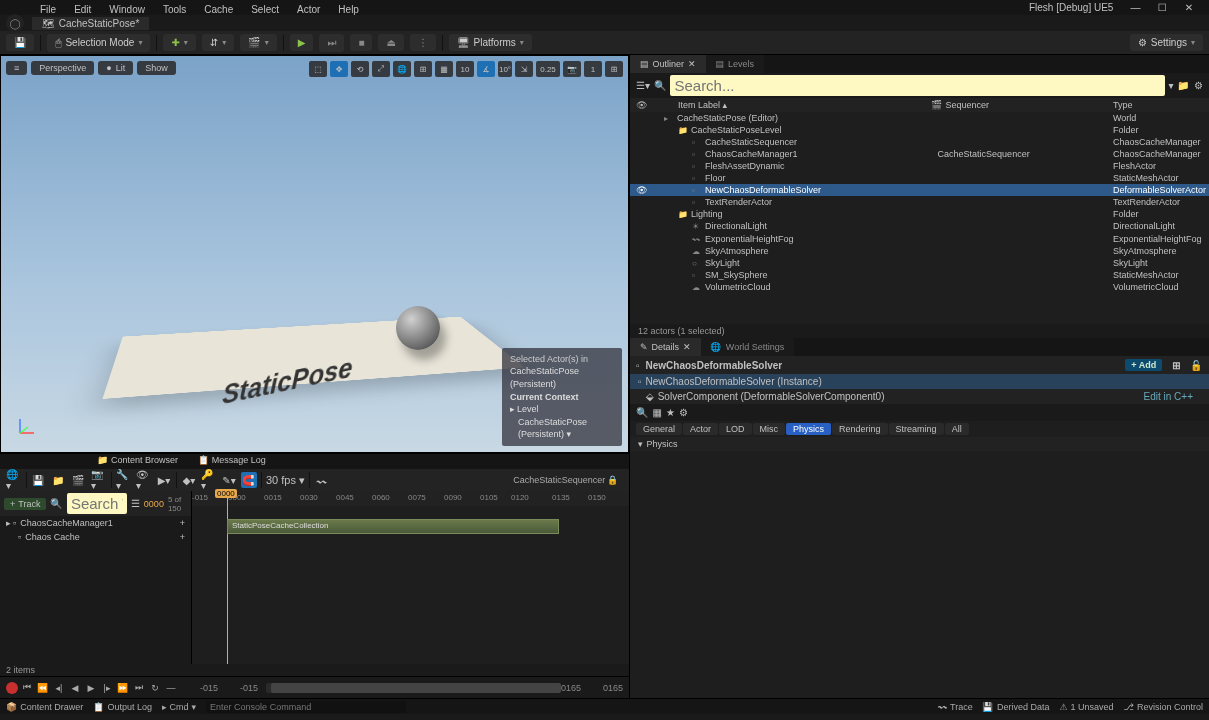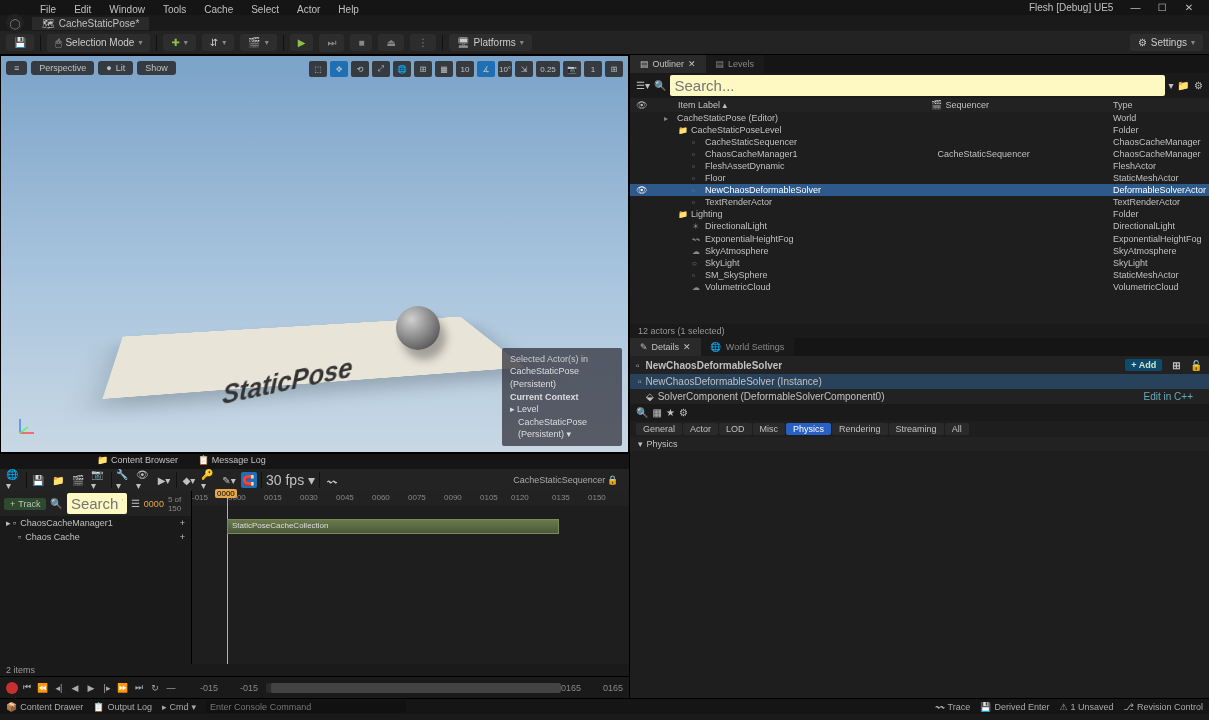--- a/index.html
+++ b/index.html
@@ -397,21 +397,21 @@
       <div class="vdiv"></div>
       <span class="seq-icon">🔧▾</span>
       <span class="seq-icon">👁▾</span>
       <span class="seq-icon">▶▾</span>
       <div class="vdiv"></div>
       <span class="seq-icon">◆▾</span>
       <span class="seq-icon">🔑▾</span>
       <span class="seq-icon">✎▾</span>
       <span class="seq-icon blue-bg">🧲</span>
       <div class="vdiv"></div>
-      <span style="font-size:14px"><span>30 fps</span> ▾</span>
+      <span style="font-size:11px"><span>30 fps</span> ▾</span>
       <div class="vdiv"></div>
       <span class="seq-icon">〰</span>
       <span class="seq-name"><span>CacheStaticSequencer</span> 🔒</span>
     </div>
     <div class="seq-body">
       <div class="seq-track-list">
         <div class="seq-track-head">
           <span class="track-btn">+ <span>Track</span></span>
           <span>🔍</span>
           <input class="search-input" style="width: 60px;" placeholder="Search Tracks">
@@ -468,17 +468,17 @@
 
   <div style="grid-row:2;background:#1e1e1e;border-left:1px solid #000"></div>
 
   <div class="status-bar">
     <span class="sb-item">📦 <span>Content Drawer</span></span>
     <span class="sb-item">📋 <span>Output Log</span></span>
     <span class="sb-item">▸ <span>Cmd</span> ▾</span>
     <input class="cmd-input" placeholder="Enter Console Command" style="">
     <span style="margin-left:auto"></span>
     <span class="sb-item">〰 <span>Trace</span></span>
-    <span class="sb-item">💾 <span>Derived Enter</span></span>
+    <span class="sb-item">💾 <span>Derived Data</span></span>
     <span class="sb-item">⚠ <span>1 Unsaved</span></span>
     <span class="sb-item">⎇ <span>Revision Control</span></span>
   </div>
 </div>
 
 </body></html>

